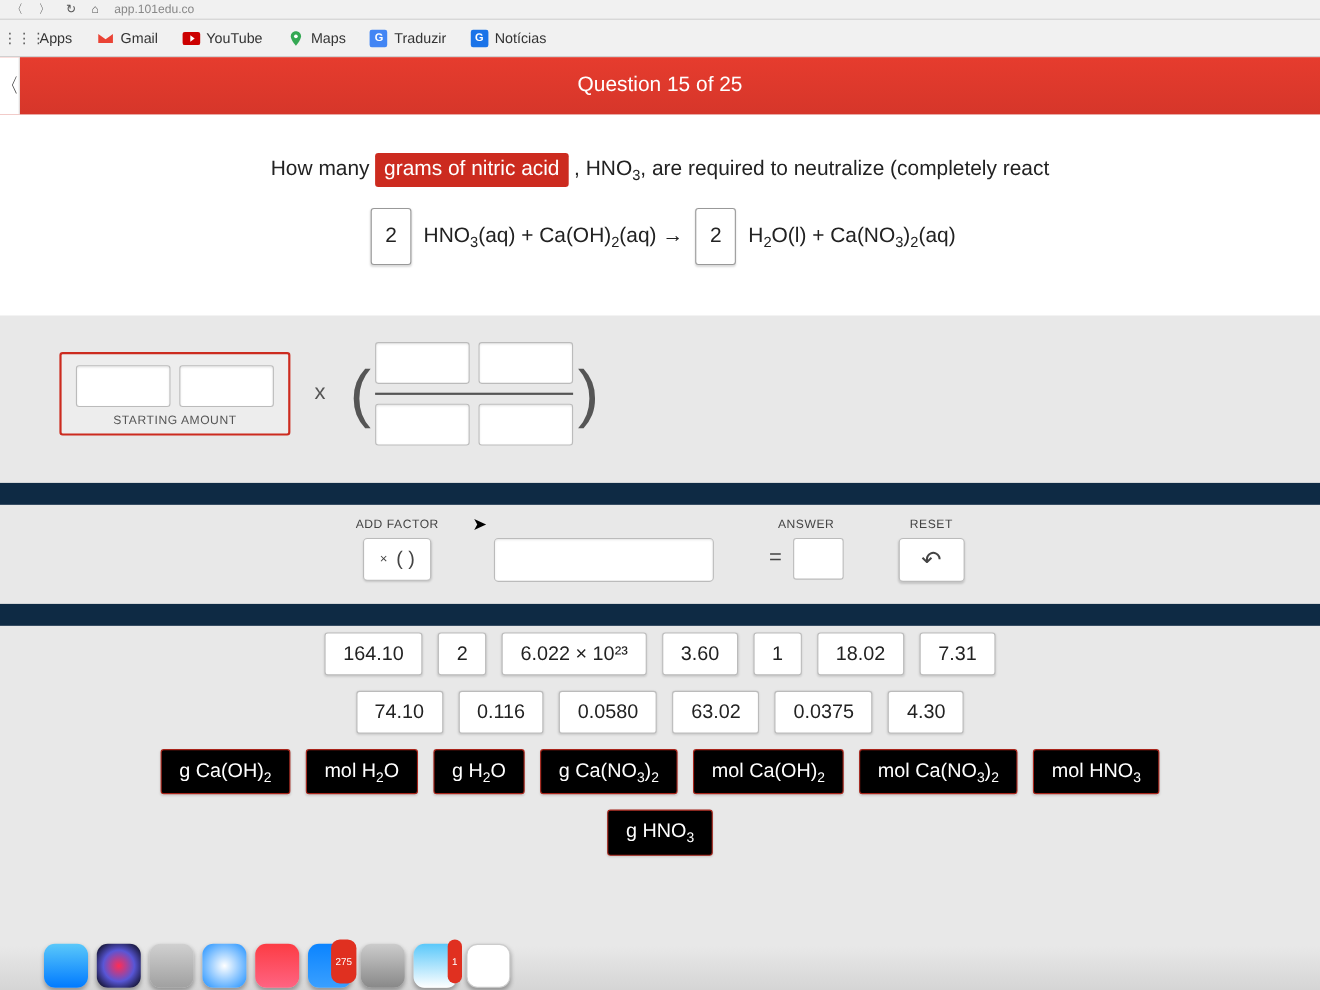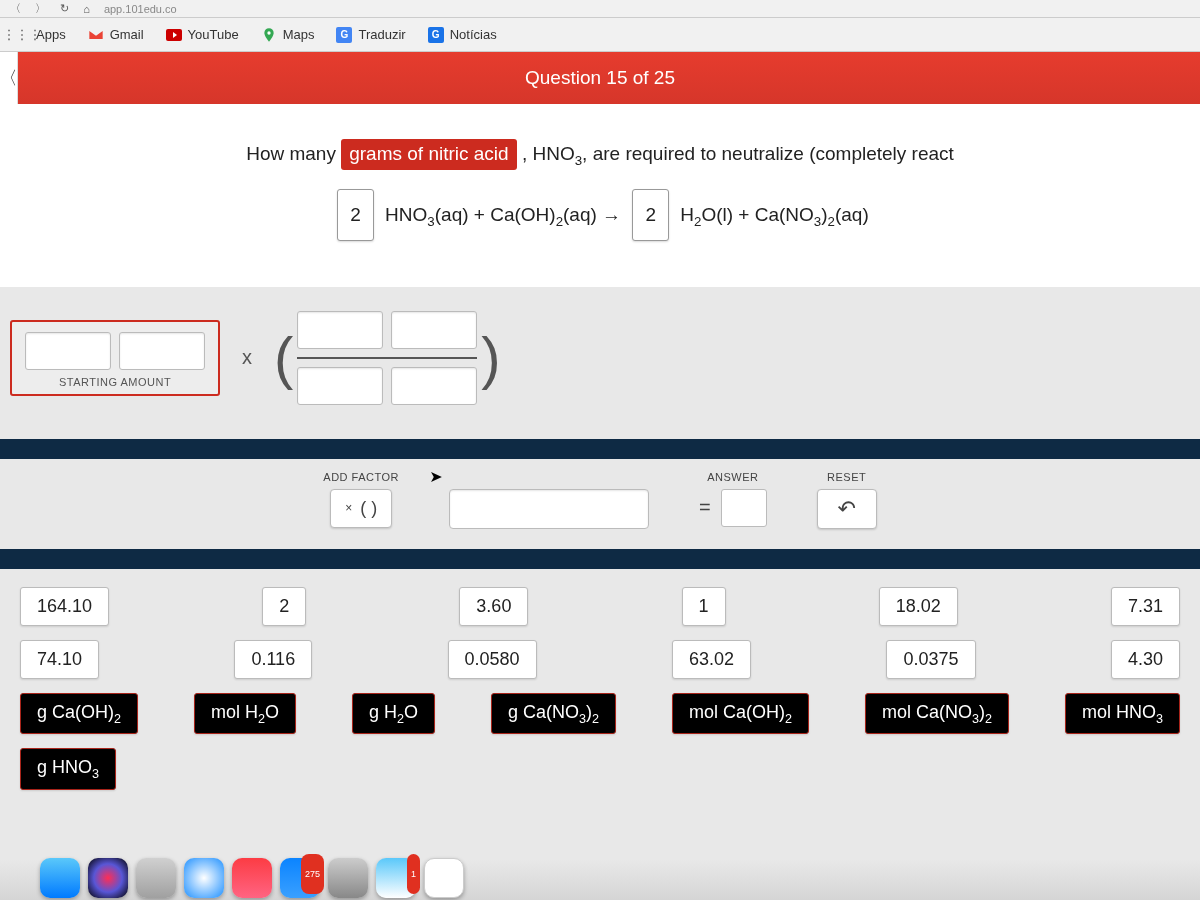--- a/index.html
+++ b/index.html
@@ -120,20 +120,21 @@
     align-items: center;
     gap: 18px;
   }
   .starting-box {
     border: 2px solid #cc2b1f;
     border-radius: 3px;
     padding: 10px 10px 6px 10px;
     background: #ededed;
     text-align: center;
     width: 210px;
+    margin-left: 44px;
   }
   .starting-box .slots {
     display: flex;
     gap: 8px;
     justify-content: center;
     margin-bottom: 6px;
   }
   .slot {
     width: 86px;
     height: 38px;
@@ -218,25 +219,24 @@
     pointer-events:none;
   }
 
   
   .tiles-area {
     background: #e8e8e8;
     padding: 6px 20px 20px 20px;
   }
   .tile-row {
     display:flex;
-    justify-content:space-between;
+    justify-content:center;
     gap:14px;
     margin-bottom:14px;
     flex-wrap: wrap;
-    margin-top: 12px;
   }
   .tile {
     background:#fff;
     border:1px solid #bbb;
     border-radius:3px;
     padding: 8px 16px;
     font-size:18px;
     color:#222;
     box-shadow: 0 1px 2px rgba(0,0,0,0.12);
     cursor: grab;
@@ -403,20 +403,21 @@
     </button>
   </div>
 </div>
 
 <div class="sep-bar"></div>
 
 <div class="tiles-area">
   <div class="tile-row">
     <div class="tile">164.10</div>
     <div class="tile">2</div>
+    <div class="tile">6.022 × 10²³</div>
     <div class="tile">3.60</div>
     <div class="tile">1</div>
     <div class="tile">18.02</div>
     <div class="tile">7.31</div>
   </div>
   <div class="tile-row">
     <div class="tile">74.10</div>
     <div class="tile">0.116</div>
     <div class="tile">0.0580</div>
     <div class="tile">63.02</div>

